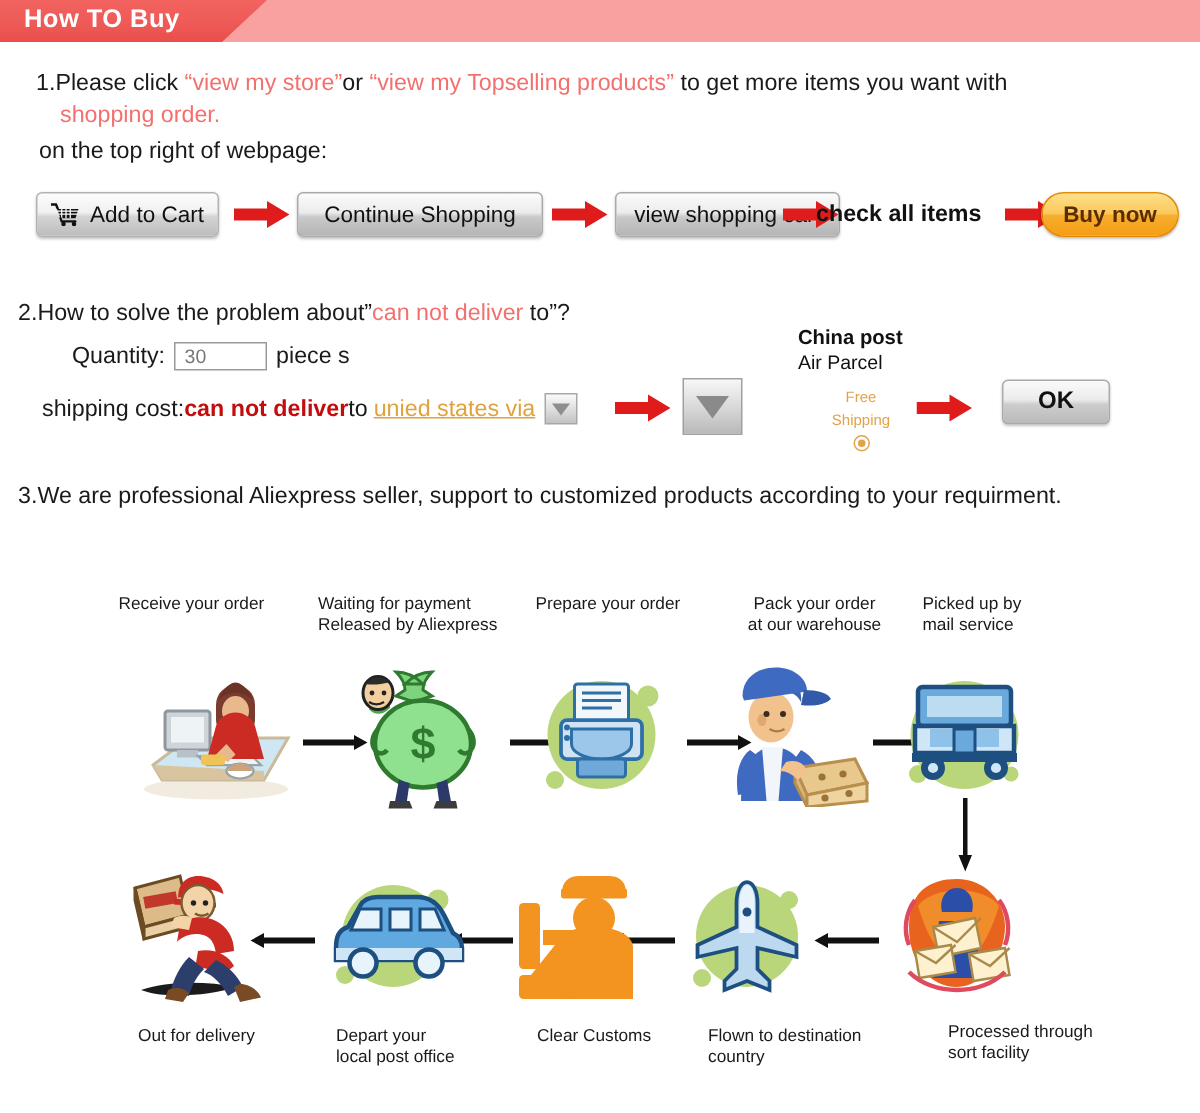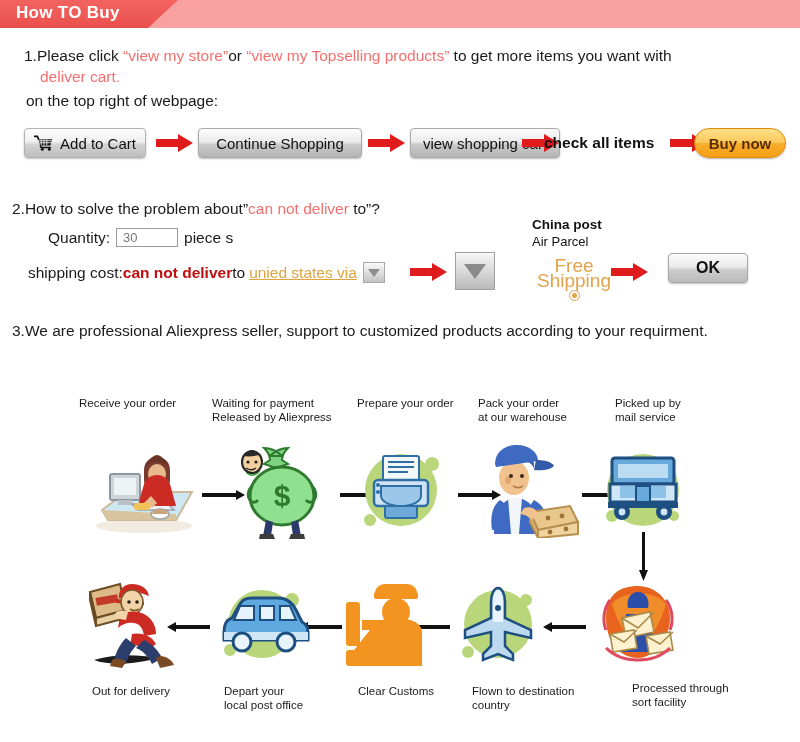--- a/index.html
+++ b/index.html
@@ -203,21 +203,21 @@
   }
   .air-parcel {
     font-weight: normal;
     font-size: 13px;
   }
   .free-ship {
     position: absolute;
     left: 534px; top: 258px;
     width: 80px;
     text-align: center;
-    font-size: 19px;
+    font-size: 10px;
     color: #e2a24a;
     line-height: 15px;
   }
   .free-dot {
     display: block;
     margin: 2px auto 0;
     width: 9px; height: 9px;
     border: 1px solid #e2a24a;
     border-radius: 50%;
     position: relative;
@@ -226,21 +226,21 @@
     content: "";
     position: absolute;
     left: 2px; top: 2px;
     width: 5px; height: 5px;
     background: #e2a24a;
     border-radius: 50%;
   }
   .ok-btn {
     position: absolute;
     left: 668px; top: 253px;
-    width: 80px; height: 30px;
+    width: 72px; height: 30px;
     border-radius: 4px;
     display: flex; align-items: center; justify-content: center;
     font-size: 16px; font-weight: bold; color: #111;
     background: linear-gradient(to bottom, #fbfbfb 0%, #ebebeb 45%, #cdcdcd 56%, #bababa 100%);
     border: 1px solid #a9a9a9;
     box-shadow: 0 1px 2px rgba(0,0,0,.25);
     box-sizing: border-box;
   }
 
   
@@ -271,21 +271,21 @@
 
 <div class="header-wrap">
   <div class="header-bg"></div>
   <div class="header-ribbon"></div>
   <div class="header-title">How TO Buy</div>
   <div class="header-underline"></div>
 </div>
 
 <div class="sec1">
   <div class="ln"><span>1.Please click </span><span class="red-txt">“</span><span class="red-txt">view my store</span><span class="red-txt">”</span><span>or </span><span class="red-txt">“</span><span class="red-txt">view my Topselling products</span><span class="red-txt">”</span><span> to get more items you want with</span></div>
-  <div class="ln indent-1 red-txt">deliver cart.</div>
+  <div class="ln indent-1 red-txt">shopping order.</div>
 </div>
 <div class="sec1-line3">on the top right of webpage:</div>
 
 <div class="btnrow">
 
   <div class="btn btn-silver" style="left:0; width:122px;">
     <svg class="cart-ico" viewBox="0 0 24 19">
       <path d="M0 1.5h4l1.3 3.1" stroke="#111" stroke-width="2" fill="none" stroke-linecap="round"></path>
       <path d="M5 5h17l-2.4 7.4H7.6z" fill="#111"></path>
       <path d="M8.6 5v7.4M12 5v7.4M15.4 5v7.4" stroke="#fff" stroke-width="1"></path>
@@ -386,21 +386,21 @@
 </div>
 
 <div class="sec3-title">3.We are professional Aliexpress seller, support to customized products according to your requirment.</div>
 
 <div class="flow">
 
   <div class="flab" style="left:79px;  top:16px; width:130px;">Receive your order</div>
   <div class="flab" style="left:212px; top:16px; width:140px;">Waiting for payment
 Released by Aliexpress</div>
   <div class="flab" style="left:357px; top:16px; width:130px;">Prepare your order</div>
-  <div class="flab" style="left:478px; top:16px; width:130px;">Pack your order
+  <div class="flab" style="left:478px; top:16px; width:130px;text-align:center;">Pack your order
 at our warehouse</div>
   <div class="flab" style="left:615px; top:16px; width:130px;">Picked up by
 mail service</div>
 
   <div class="fnode" style="left:88px; top:68px;">
     <svg width="112" height="90" viewBox="0 0 112 90">
       <ellipse cx="56" cy="78" rx="48" ry="7" fill="#f2ece0"></ellipse>
       <path d="M14 62 L38 44 L104 44 L88 72 L20 72 Z" fill="#cfe7f2" stroke="#cbb99a" stroke-width="2"></path>
       <path d="M14 62 L20 72 L88 72 L88 66 Z" fill="#d9c4a0"></path>
       <rect x="22" y="26" width="30" height="26" rx="2" fill="#cfd4d8" stroke="#8f979e" stroke-width="2"></rect>

